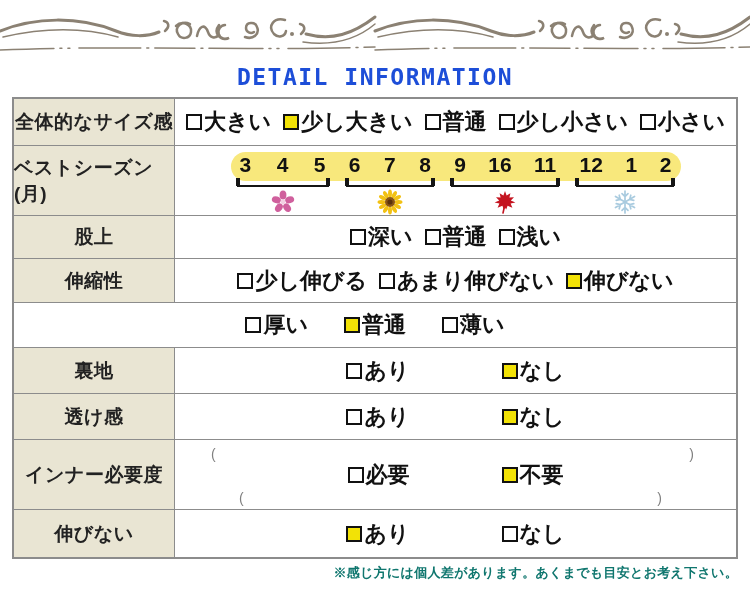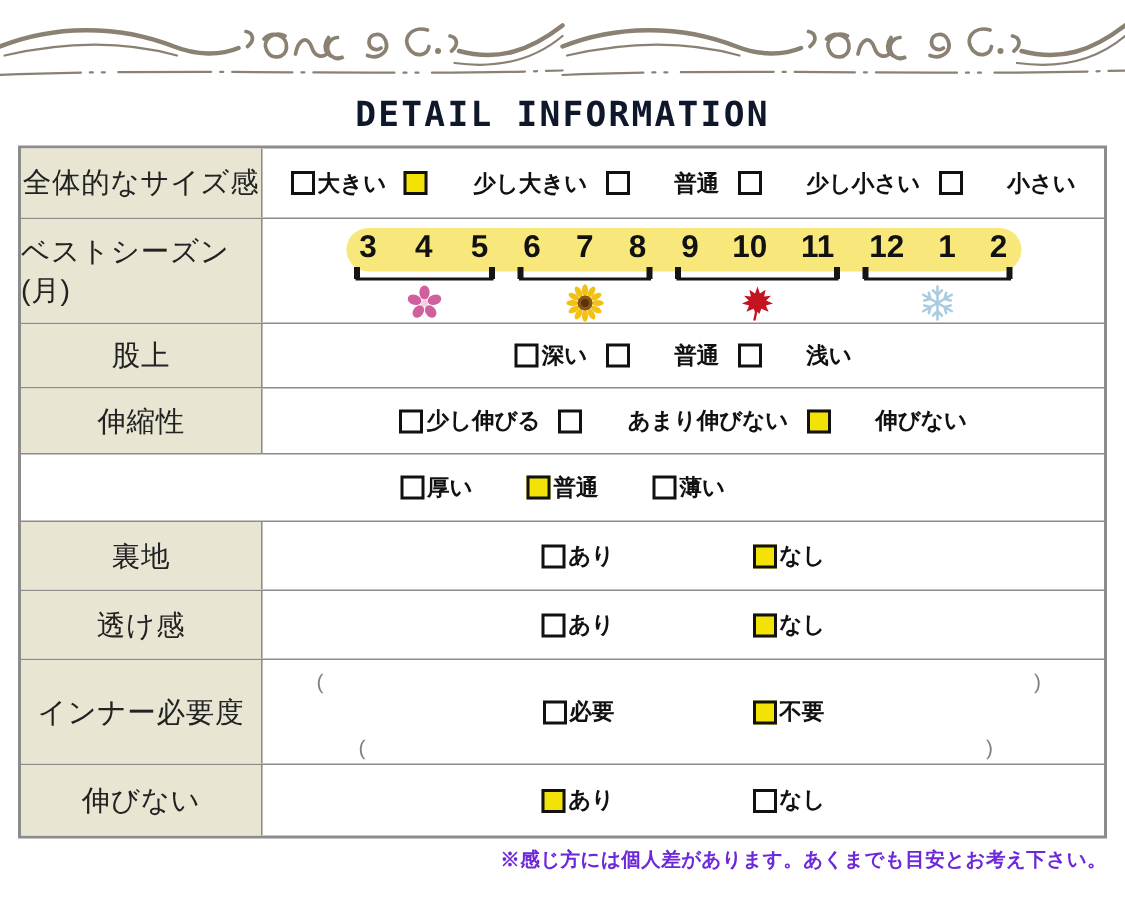--- a/index.html
+++ b/index.html
@@ -5,36 +5,36 @@
   * { box-sizing: border-box; margin: 0; padding: 0; }
   html,body { background:#ffffff; }
   body { width:750px; height:606px; font-family:"Liberation Sans", sans-serif; color:#1c1c1c; overflow:hidden; }
   .page { position:relative; width:750px; height:606px; background:#fff; }
 
   
   .flourish { display:block; margin-top:4px; }
 
   
   .title { text-align:center; font-family:"DejaVu Sans Mono", monospace; font-weight:bold;
-           font-size:23px; letter-spacing:1.5px; color:#0f172a; margin-top:4px; height:34px; line-height:34px; }
+           font-size:23px; letter-spacing:1.5px; color:#1d4ed8; margin-top:4px; height:34px; line-height:34px; }
 
   
   .tbl { margin:3px 12px 0 12px; width:726px; border:2px solid #8c8c8c; }
   .row { display:flex; border-top:1px solid #8c8c8c; }
   .row:first-child { border-top:none; }
   .lbl { width:161px; background:#e9e5d3; border-right:1px solid #8c8c8c;
          display:flex; align-items:center; justify-content:center;
-         font-size:19px; font-weight:400; color:#222; letter-spacing:0.5px; }
+         font-size:19px; font-weight:700; color:#222; letter-spacing:0.5px; }
   .val { flex:1; display:flex; align-items:center; justify-content:center; position:relative; }
 
   
-  .opt { display:inline-flex; align-items:center; font-size:15px; font-weight:600; color:#111; white-space:nowrap; }
+  .opt { display:inline-flex; align-items:center; font-size:22px; font-weight:600; color:#111; white-space:nowrap; }
   .box { display:inline-block; width:16px; height:16px; border:2px solid #111; background:#fff; margin-right:2px; }
   .opt[data-checked="true"] .box { background:#f2e206; }
-  .gap-sm .opt + .opt { margin-left:12px;gap:28px; }
+  .gap-sm .opt + .opt { margin-left:12px; }
   .gap-md .opt + .opt { margin-left:36px; }
   .gap-lg .opt + .opt { margin-left:92px; }
 
   
   .season-wrap { position:relative; width:450px; height:100%; }
   .pill { position:absolute; left:0; right:0; top:6px; height:29px; background:#f8e87c; border-radius:15px; }
   .groups { position:relative; display:flex; justify-content:space-between; padding:0 6px; margin-top:5px; }
   .group { display:flex; flex-direction:column; align-items:center; }
   .months { display:flex; justify-content:space-between; width:100%; padding:0 3px;
             font-size:21px; font-weight:700; line-height:28px; color:#111; }
@@ -45,21 +45,21 @@
 
   
   .paren { position:absolute; color:#808080; font-size:14px; font-weight:400; }
   .paren.tl { left:36px;  top:6px; }
   .paren.tr { right:42px; top:6px; }
   .paren.bl { left:64px;  bottom:3px; }
   .paren.br { right:74px; bottom:3px; }
 
   
   .footnote { width:726px; margin:5px 12px 0 12px; text-align:right;
-              font-size:13px; font-weight:700; color:#6d28d9; letter-spacing:0.3px; }
+              font-size:13px; font-weight:700; color:#0f766e; letter-spacing:0.3px; }
 </style>
 </head>
 <body>
 
 <div class="page">
 
   <svg class="flourish" width="750" height="52" viewBox="0 0 750 52">
     <defs>
       <g id="motif" stroke="#8b8173" fill="none" stroke-linecap="round">
         <path stroke-width="3" d="M0,27 C35,13 78,12 116,27 C131,33 147,33 159,28"></path>
@@ -161,21 +161,21 @@
                     <ellipse cx="13" cy="4.5" rx="2" ry="4" transform="rotate(330 13 13)"></ellipse>
                   </g>
                   <circle cx="13" cy="13" r="5" fill="#8a5614"></circle>
                   <circle cx="13" cy="13" r="2.6" fill="#5a320c"></circle>
                 </svg>
               </div>
             </div>
             <div class="group" style="width:108px">
               <div class="months">
                 <span>9</span>
-                <span>10</span>
+                <span>16</span>
                 <span>11</span>
               </div>
               <div class="bracket"></div>
               <div class="sicon">
                 <svg width="26" height="26" viewBox="0 0 26 26">
                   <path fill="#c41420" d="M13 2 L14.6 6.6 L18.4 4.2 L17.4 8.6 L22 8.2 L18.8 11.4 L23.4 13.4 L18.6 14.6 L20.4 18.8 L15.6 16.8 L14.2 20.4 L13 18.8 L11.8 20.4 L10.4 16.8 L5.6 18.8 L7.4 14.6 L2.6 13.4 L7.2 11.4 L4 8.2 L8.6 8.6 L7.6 4.2 L11.4 6.6 Z"></path>
                   <path stroke="#c41420" stroke-width="1.6" stroke-linecap="round" d="M13 15 L11 24"></path>
                 </svg>
               </div>
             </div>

